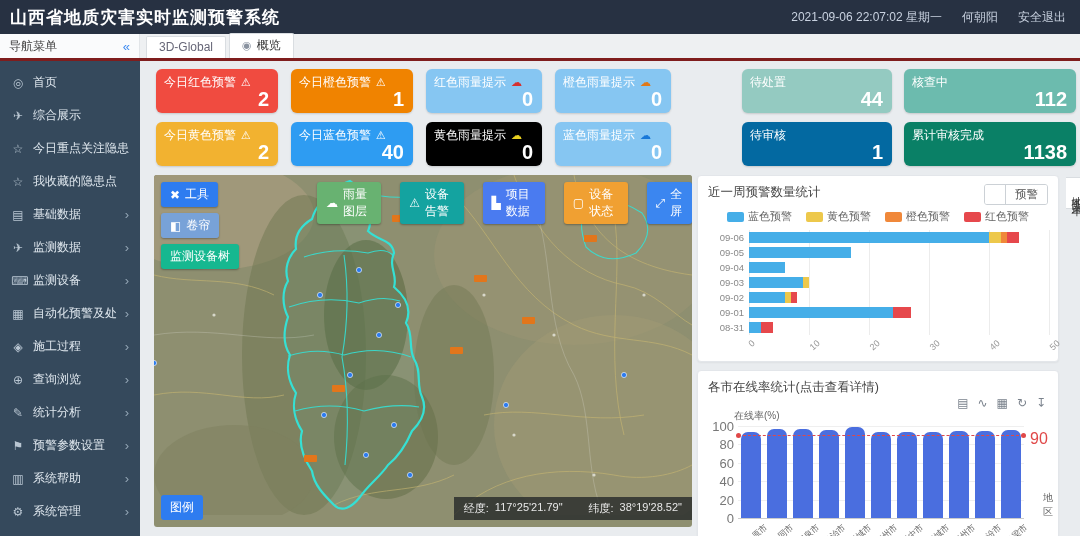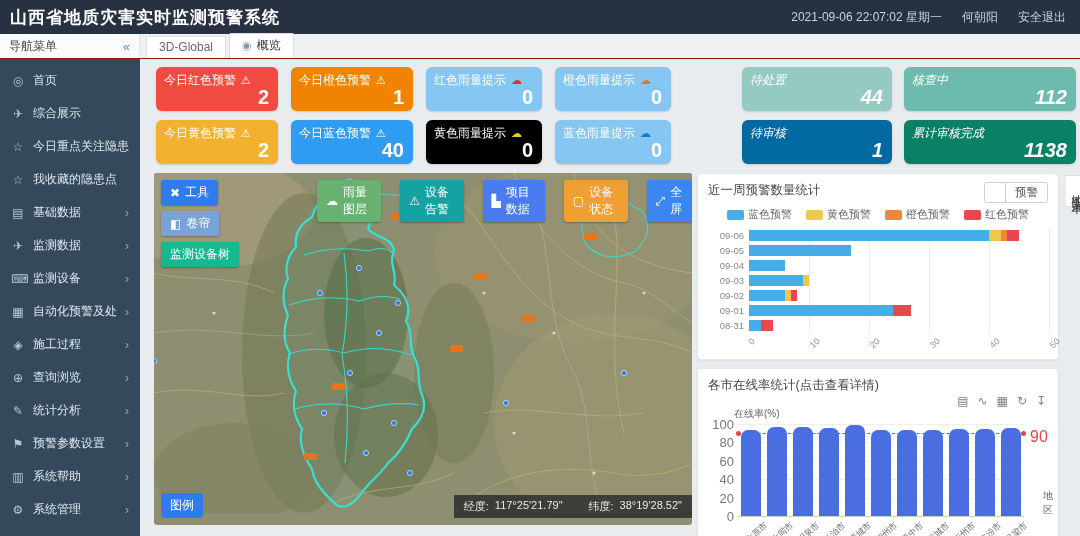--- a/index.html
+++ b/index.html
@@ -4,21 +4,21 @@
 <style>
   html,body{margin:0;padding:0;}
   body{width:1080px;height:536px;overflow:hidden;background:#e9ecef;
        font-family:"Liberation Sans","DejaVu Sans",sans-serif;-webkit-font-smoothing:antialiased;}
   
   .header{height:34px;background:#273142;display:flex;align-items:center;color:#fff;}
   .header .title{font-size:17px;font-weight:bold;padding-left:10px;letter-spacing:1px;}
   .header .right{margin-left:auto;display:flex;gap:20px;align-items:center;
                  font-size:12px;color:#c9d2e0;padding-right:14px;}
   
-  .subbar{height:24px;display:flex;background:#eef0f2;border-bottom:1px solid #7f1d1d;}
+  .subbar{height:24px;display:flex;background:#eef0f2;border-bottom:3px solid #7f1d1d;}
   .nav-header{width:140px;box-sizing:border-box;background:#fafbfc;border-right:1px solid #e2e5e8;
               display:flex;align-items:center;justify-content:space-between;padding:0 9px;
               font-size:12px;color:#444;}
   .collapse{color:#3d8af0;font-size:13px;cursor:pointer;}
   .tabs{display:flex;align-items:flex-end;padding-left:6px;gap:3px;}
   .tab{background:#fff;border:1px solid #d9dde1;border-bottom:none;border-radius:2px 2px 0 0;
        font-size:12px;color:#667;padding:3px 12px 4px;display:flex;align-items:center;gap:5px;cursor:pointer;}
   .tab.active{color:#333;}
   .tab-ic{font-size:11px;color:#8a93a0;}
   
@@ -266,21 +266,21 @@
               <div class="stat-card" style="background: rgb(134, 198, 242);">
                 <div class="card-label-row">
                   <span>蓝色雨量提示</span>
                   <span class="card-ic" style="color: rgb(24, 120, 216);">☁</span>
                 </div>
                 <div class="card-value">0</div>
               </div>
             </div>
           </div>
         <div class="cards-spacer"></div>
-        <div style="display:flex;gap:12px;margin-right:4px;font-style:italic;" id="status-cards">
+        <div style="display:flex;gap:12px;margin-right:4px;" id="status-cards">
             <div class="card-col" style="width: 150px;">
               <div class="stat-card" style="background: rgb(148, 202, 193);">
                 <div class="card-label-row">
                   <span>待处置</span>
                 </div>
                 <div class="card-value">44</div>
               </div>
               <div class="stat-card" style="background: #0369a1;">
                 <div class="card-label-row">
                   <span>待审核</span>

